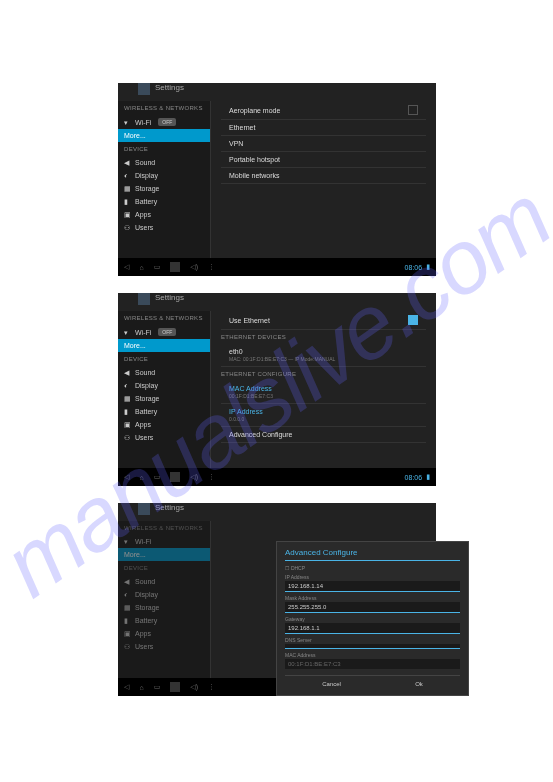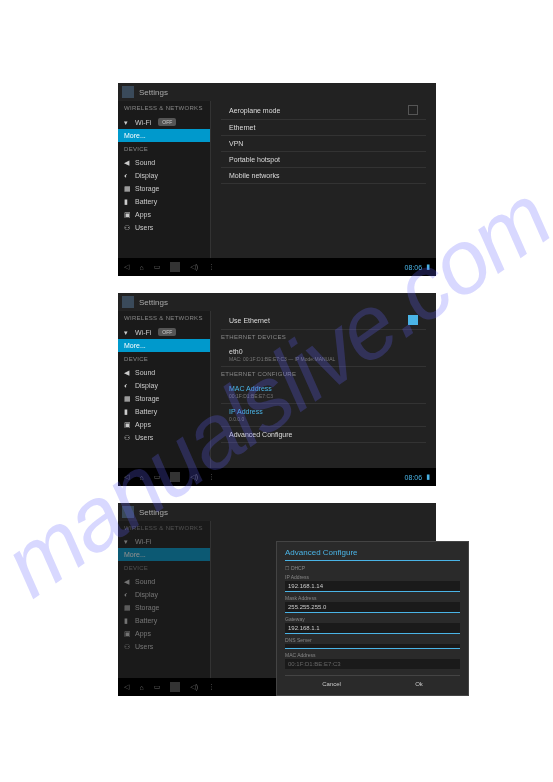--- a/index.html
+++ b/index.html
@@ -1,21 +1,21 @@
 <!DOCTYPE html>
 <html><head>
 <meta charset="utf-8">
 <style>
 body{margin:0;background:#fff;width:553px;height:782px;font-family:Arial,sans-serif;position:relative}
 .wm{position:absolute;top:0;left:0;width:553px;height:782px;pointer-events:none;z-index:100;font-size:90px;color:rgba(100,100,255,0.25);font-style:italic;display:flex;align-items:center;justify-content:center;transform:rotate(-35deg);transform-origin:center;font-weight:400;letter-spacing:-2px}
 .shot{position:absolute;left:118px;width:318px;background:#1a1a1a;color:#ccc}
 .s1{top:83px;height:193px}
 .s2{top:293px;height:193px}
 .s3{top:503px;height:193px}
-.hdr{height:18px;background:#222;display:flex;align-items:center;padding:0 4px;font-size:8px;color:#aaa}
+.hdr{height:18px;background:#222;display:flex;padding:0 20px;font-size:8px;color:#aaa}
 .hdr .ico{width:12px;height:12px;background:#3a4a5a;margin-right:5px}
 .body{display:flex;height:157px}
 .side{width:92px;background:#1a1a1a;border-right:1px solid #333}
 .shdr{font-size:6px;color:#888;padding:4px 6px;letter-spacing:0.3px}
 .srow{display:flex;align-items:center;padding:3px 6px;font-size:7px;color:#ccc;gap:4px}
 .srow.on{background:#0099cc;color:#fff}
 .srow .i{width:7px;height:7px;display:inline-block}
 .badge{background:#555;font-size:5px;padding:1px 4px;border-radius:2px;margin-left:3px}
 .main{flex:1;background:#222;padding:0 10px}
 .mhdr{font-size:6px;color:#888;padding:4px 0;letter-spacing:0.3px}

